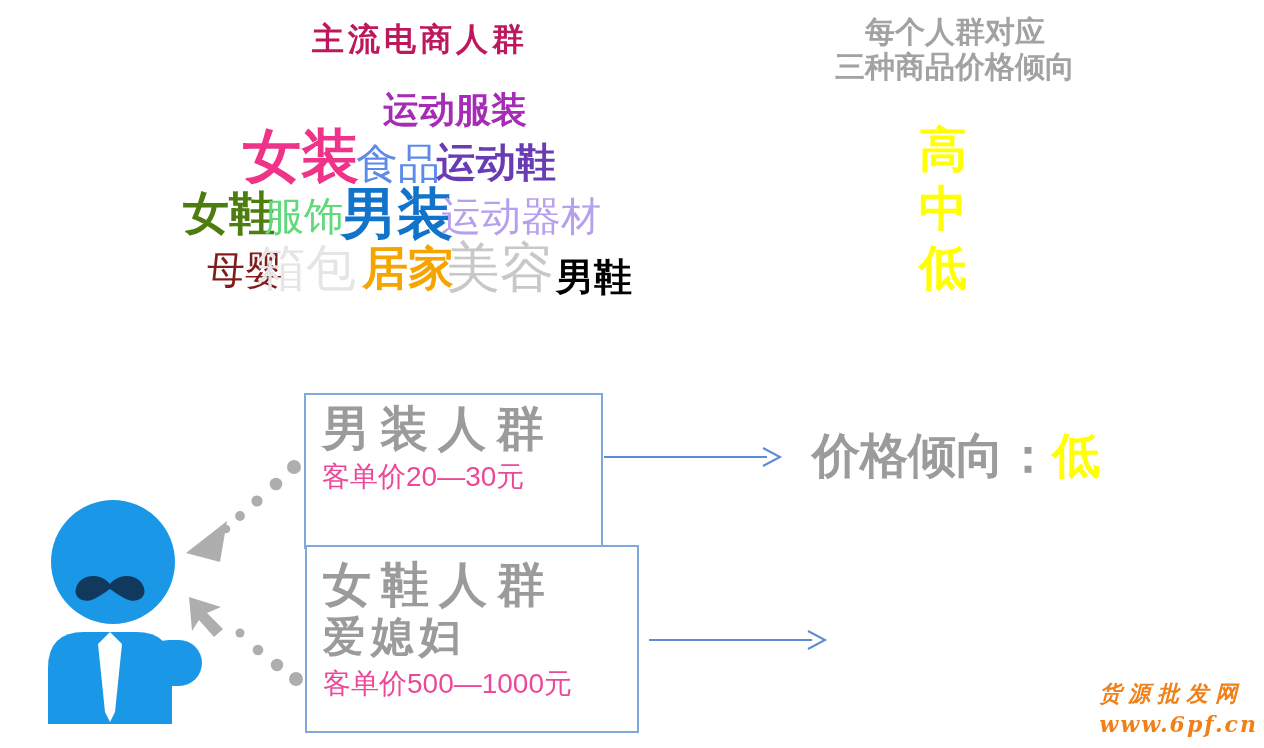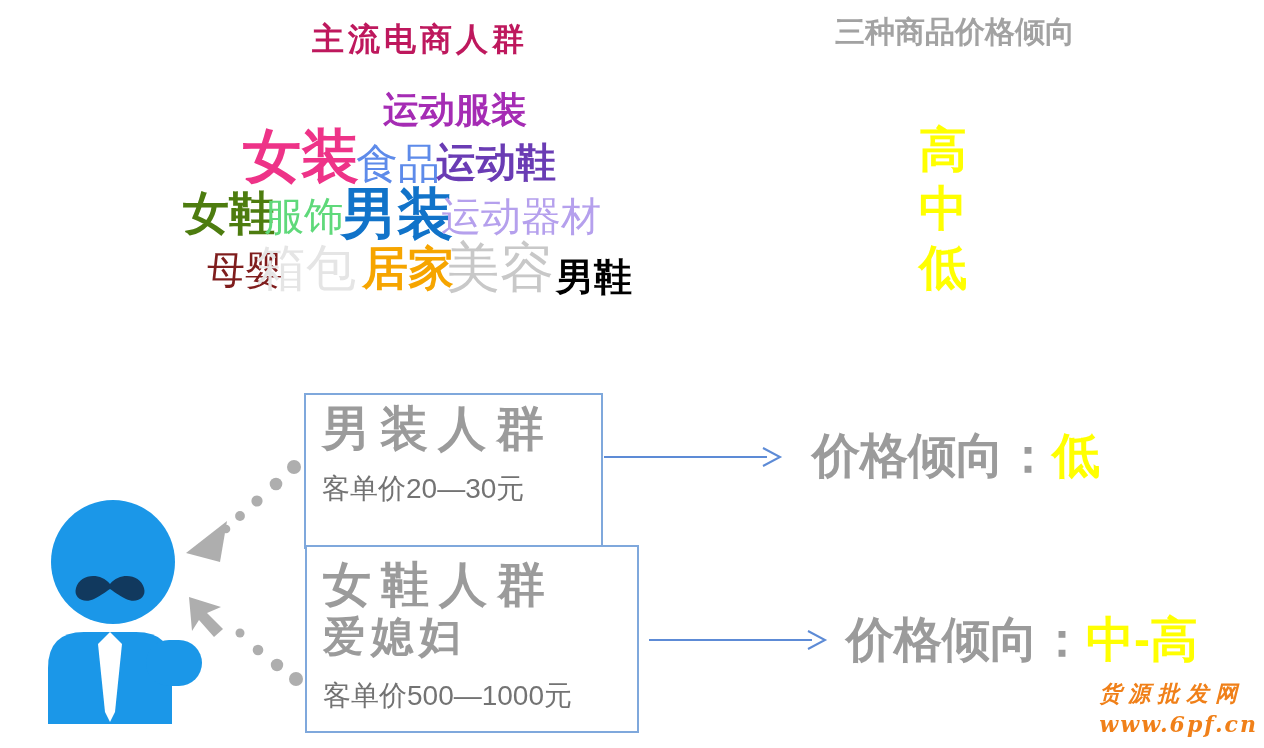--- a/index.html
+++ b/index.html
@@ -23,21 +23,21 @@
   .price-levels {
     position:absolute; left:878px; top:120px; width:130px; text-align:center;
     color:#FFFF00; font-weight:bold; font-size:48px; line-height:59px;
   }
   
   .group-box { position:absolute; background:#ffffff; border:2px solid #7FA8DC; box-sizing:border-box; }
   .box-menswear { left:304px; top:393px; width:299px; height:156px; padding:6px 0 0 16px; }
   .box-womens-shoes { left:305px; top:545px; width:334px; height:188px; padding:10px 16px 0 16px; }
   .box-title { font-size:48px; font-weight:bold; color:#9B9B9B; letter-spacing:10px; line-height:1.15; white-space:nowrap; }
   .box-tag   { font-size:42px; font-weight:bold; color:#9B9B9B; letter-spacing:6px; line-height:1.2; white-space:nowrap; }
-  .box-sub   { font-size:28px; color:#737373; line-height:1.25; margin-top:15px; white-space:nowrap; }
+  .box-sub   { font-size:28px; color:#ec4899; line-height:1.25; margin-top:3px; white-space:nowrap; }
   
   .tendency { position:absolute; font-size:48px; font-weight:bold; color:#9B9B9B; white-space:nowrap; }
   .tendency-1 { left:812px; top:424px; }
   .tendency-2 { left:846px; top:608px; }
   .tendency .val { color:#FFFF00; }
   
   .person-svg { position:absolute; left:28px; top:496px; }
   .dotted-svg { position:absolute; left:140px; top:455px; }
   .arrow-svg-1 { position:absolute; left:603px; top:444px; }
   .arrow-svg-2 { position:absolute; left:648px; top:627px; }
@@ -51,20 +51,21 @@
   .watermark .wm-line2 { letter-spacing:2px; }
 </style>
 </head>
 <body>
 
 <div class="canvas">
 
   <div class="heading-left">主流电商人群</div>
 
   <div class="heading-right">
+    <div>每个人群对应</div>
     <div>三种商品价格倾向</div>
   </div>
 
   <div class="word-cloud">
       <span class="cloud-word" style="left: 383px; top: 92px; font-size: 36px; color: rgb(165, 44, 180); font-weight: 700;">运动服装</span>
       <span class="cloud-word" style="left: 243px; top: 127px; font-size: 58px; color: rgb(238, 51, 136); font-weight: 700;">女装</span>
       <span class="cloud-word" style="left: 356px; top: 143px; font-size: 42px; color: rgb(94, 139, 234); font-weight: 400;">食品</span>
       <span class="cloud-word" style="left: 436px; top: 142px; font-size: 40px; color: rgb(106, 60, 180); font-weight: 700;">运动鞋</span>
       <span class="cloud-word" style="left: 183px; top: 190px; font-size: 46px; color: #4d7c0f; font-weight: 700;">女鞋</span>
       <span class="cloud-word" style="left: 264px; top: 196px; font-size: 40px; color: rgb(95, 217, 122); font-weight: 400;">服饰</span>
@@ -128,22 +129,19 @@
     <div class="box-title">女鞋人群</div>
     <div class="box-tag">爱媳妇</div>
     <div class="box-sub">客单价500—1000元</div>
   </div>
 
   <svg class="arrow-svg-2" width="185" height="26" viewBox="0 0 185 26">
     <line x1="1" y1="13" x2="164" y2="13" stroke="#5D8BD6" stroke-width="2"></line>
     <path d="M 160 4 L 177 13 L 160 22" fill="none" stroke="#5D8BD6" stroke-width="2"></path>
   </svg>
 
-  <div class="tendency tendency-2">
-    <span>价格倾向：</span><span class="val">中-高</span>
-  </div>
 
   <div class="watermark">
     <div class="wm-line1">货源批发网</div>
     <div class="wm-line2">www.6pf.cn</div>
   </div>
 
 </div>
 
 </body></html>

